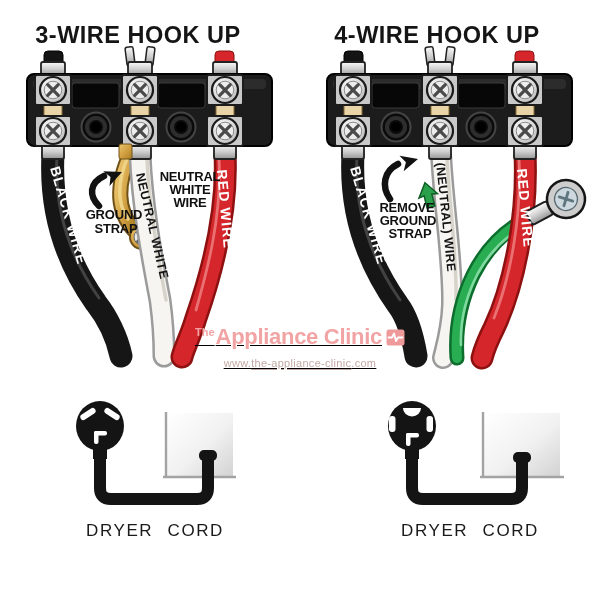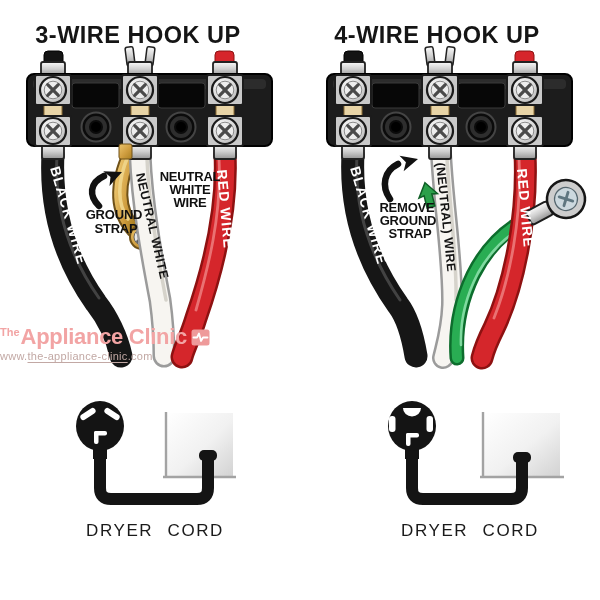--- a/index.html
+++ b/index.html
@@ -6,27 +6,27 @@
             font-family:"Liberation Sans",sans-serif;}
   .stage{position:relative;width:600px;height:496px;background:#fff;}
   .stage > svg{position:absolute;left:0;top:0;}
   .svg-text{font-family:"Liberation Sans",sans-serif;}
   .title-text{font-size:23.5px;font-weight:bold;fill:#151515;letter-spacing:.5px;}
   .wire-text{font-size:14px;font-weight:bold;letter-spacing:1.2px;}
   .wire-text-sm{font-size:12.5px;font-weight:bold;letter-spacing:.4px;}
   .anno-text{font-size:13px;font-weight:bold;fill:#101010;letter-spacing:-.2px;}
   .cord-text{font-size:17px;fill:#1a1a1a;letter-spacing:1.6px;word-spacing:8px;}
   
-  .logo{position:absolute;left:0;top:326px;width:100%;line-height:1;
-        pointer-events:none;}
+  .logo{position:absolute;left:0;top:326px;width:100%;text-align:center;line-height:1;
+        pointer-events:none;text-decoration:underline;}
   .logo-line{white-space:nowrap;}
   .logo-the{font-size:11px;font-weight:bold;color:#f2a4a4;position:relative;top:-8px;margin-right:1px;}
   .logo-name{font-size:22px;font-weight:bold;color:#f2a4a4;letter-spacing:-.3px;}
   .ekg{vertical-align:-2px;margin-left:4px;}
-  .logo-url{margin-top:3px;font-size:11px;color:#c2a8a4;letter-spacing:.3px;}
+  .logo-url{margin-top:10px;font-size:11px;color:#c2a8a4;letter-spacing:.3px;}
   .logo-url .u{text-decoration:underline;text-underline-offset:2px;}
 </style>
 </head>
 <body>
 
 <div class="stage">
 
 <svg width="600" height="600" viewBox="0 0 600 600" xmlns="http://www.w3.org/2000/svg">
   <defs>
     <linearGradient id="gSilver" x1="0" y1="0" x2="0" y2="1">

